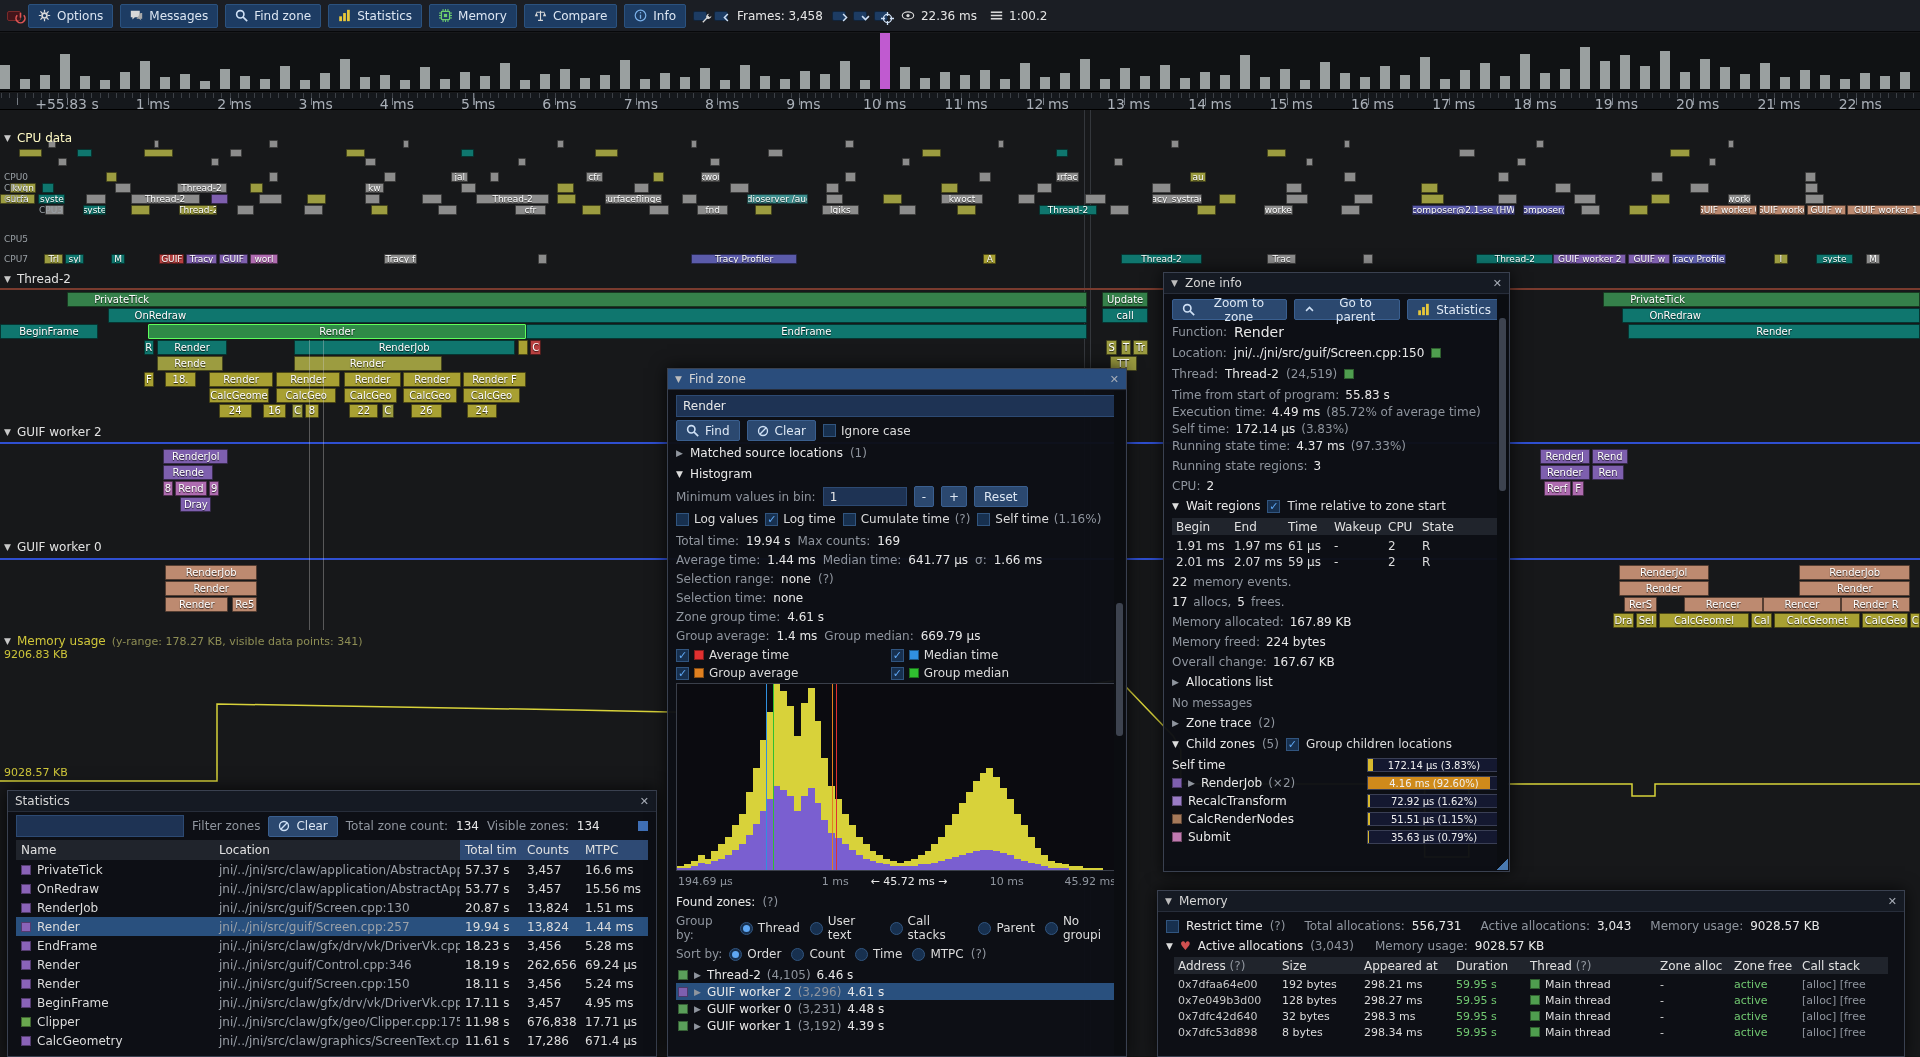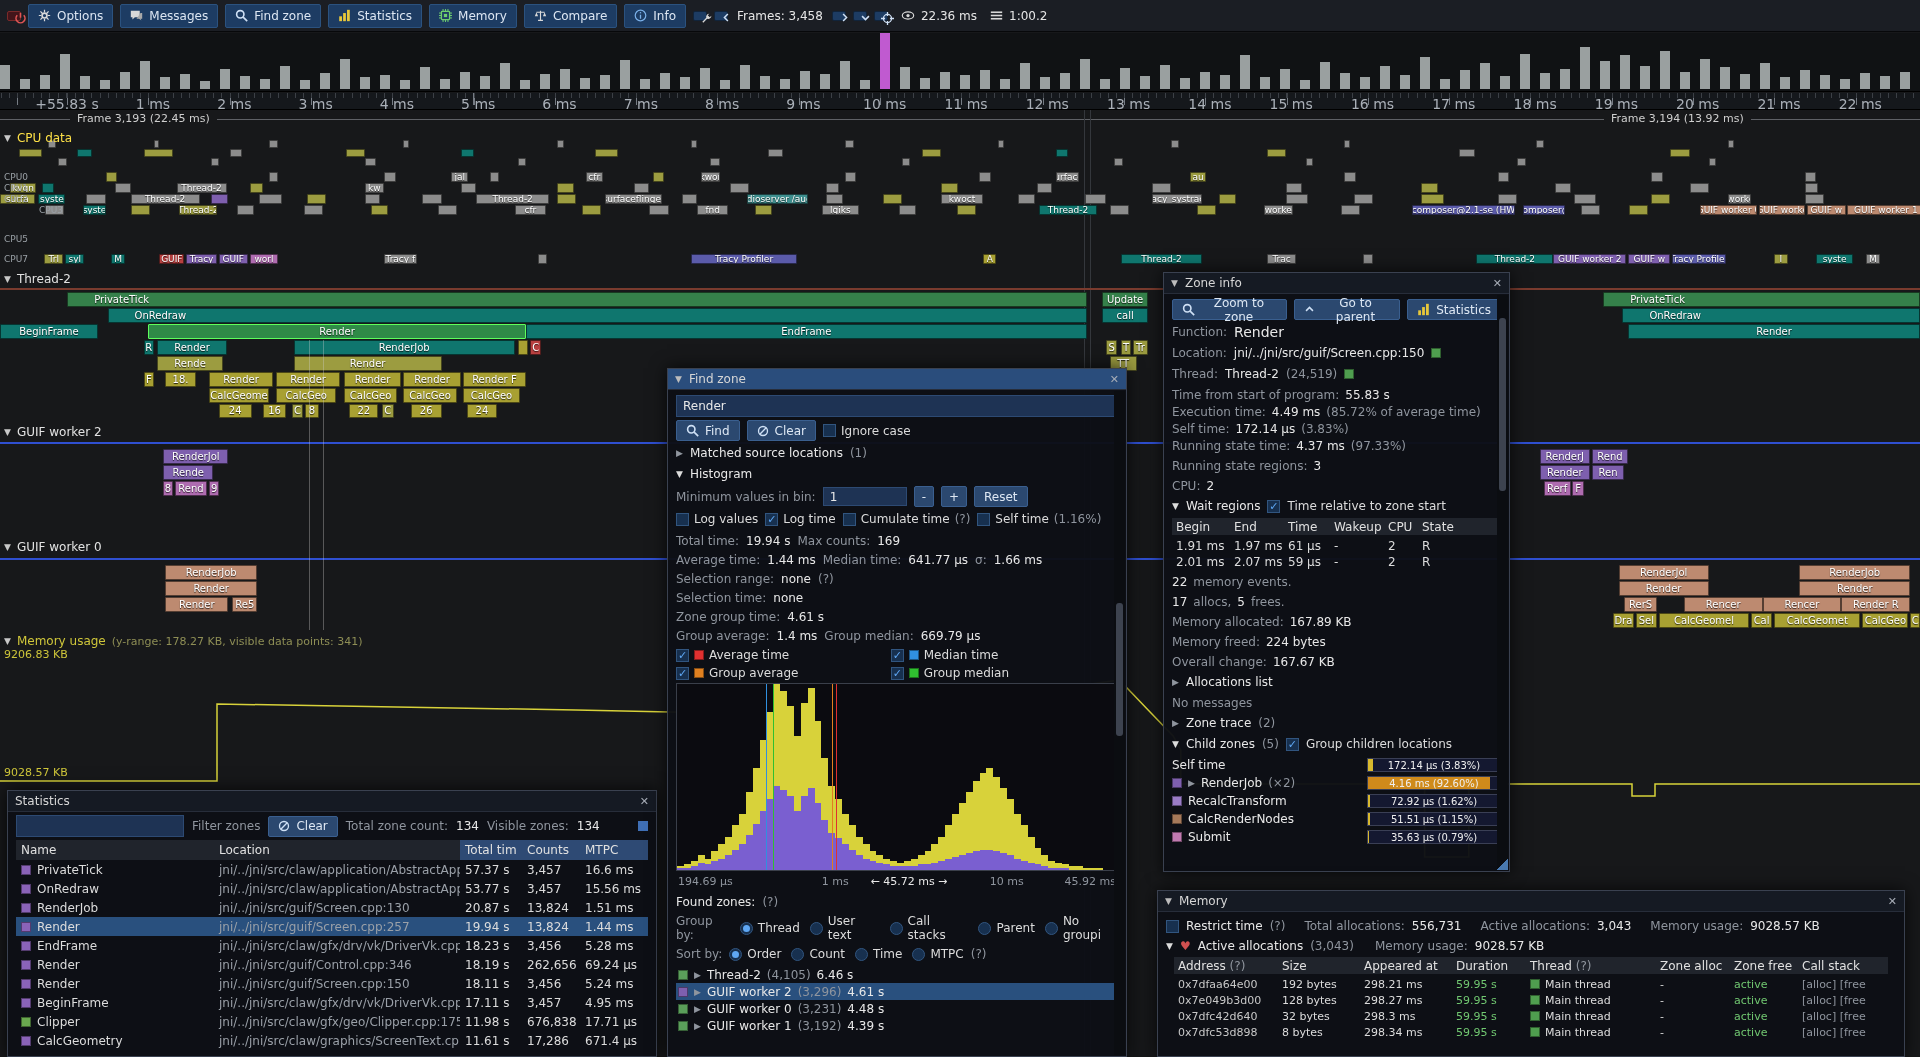--- a/index.html
+++ b/index.html
@@ -22,21 +22,21 @@
 #ruler::before{content:"";position:absolute;inset:0;background-image:repeating-linear-gradient(90deg,#3c4046 0 1px,transparent 1px 8.13px),repeating-linear-gradient(90deg,#767c84 0 1px,transparent 1px 81.3px);background-size:auto 5px,auto 12px;background-position:67px 0,67px 0;background-repeat:repeat-x;}
 .rlabel{position:absolute;top:3px;transform:translateX(-50%);font-size:14px;color:#aab0b8;white-space:nowrap;}
 
 #framebar{position:absolute;left:0;top:111px;width:100%;height:17px;z-index:1;}
 #framebar::before{content:"";position:absolute;left:0;right:0;top:8px;height:1px;background:#5f6166;}
 #framebar .flabel{position:absolute;top:1px;background:#17181a;padding:0 7px;font-size:11px;color:#cfcfcf;white-space:nowrap;}
 
 #timeline{position:absolute;left:0;top:0;width:100%;height:100%;z-index:2;}
 .shead{position:absolute;left:4px;display:flex;gap:6px;align-items:center;font-size:12px;color:#e2e2e2;white-space:nowrap;z-index:3;}
 .shead .caret{font-size:9px;color:#c8c8c8;}
-.shead.cpu .stitle{color:#fde047;}
+.shead.cpu .stitle{color:#fef9c3;}
 .shead.mem .stitle{color:#cfc63a;}
 .snote{color:#8e8e55;font-size:11px;}
 .sline{position:absolute;left:0;width:100%;height:2px;z-index:2;}
 .trow{position:absolute;left:0;width:100%;z-index:2;}
 .rowlabel{position:absolute;left:4px;top:0;font-size:9px;color:#9aa0a6;z-index:3;line-height:10px;}
 .zone{position:absolute;top:0;bottom:0;display:flex;align-items:center;justify-content:center;font-size:10px;color:#fff;text-shadow:0 1px 1px rgba(0,0,0,.8);overflow:hidden;white-space:nowrap;border:1px solid rgba(0,0,0,.55);border-radius:1px;line-height:1;}
 .cpurow .zone{font-size:9px;}
 .zone.al{justify-content:flex-start;padding-left:26px;}
 .zc-g{background:#8c8c8c;} .zc-o{background:#9c9c40;} .zc-n{background:#0f766e;} .zc-d{background:#35804a;}
 .zc-hl{background:#2f8a47;border:1px solid #5dff5d;} .zc-y{background:#a8a032;} .zc-p{background:#7e5fae;}
@@ -357,24 +357,20 @@
       <span class="rlabel" style="left: 1209.9px;">14 ms</span>
       <span class="rlabel" style="left: 1291.2px;">15 ms</span>
       <span class="rlabel" style="left: 1372.5px;">16 ms</span>
       <span class="rlabel" style="left: 1453.8px;">17 ms</span>
       <span class="rlabel" style="left: 1535.1px;">18 ms</span>
       <span class="rlabel" style="left: 1616.4px;">19 ms</span>
       <span class="rlabel" style="left: 1697.7px;">20 ms</span>
       <span class="rlabel" style="left: 1779px;">21 ms</span>
       <span class="rlabel" style="left: 1860.3px;">22 ms</span>
     </div>
-  <div id="framebar">
-    <span class="flabel" style="left:70px">Frame 3,193 (22.45 ms)</span>
-    <span class="flabel" style="left:1604px">Frame 3,194 (13.92 ms)</span>
-  </div>
   <div id="timeline">
       <div class="shead cpu" style="top: 131px;">
         <span class="caret">▼</span>
         <span class="stitle">CPU data</span>
       </div>
       <div class="trow cpurow" style="top: 140px; height: 8px;">
         <div class="zone zc-g" style="left: 2.5%; width: 0.4%;"></div>
         <div class="zone zc-g" style="left: 8%; width: 0.3%;"></div>
         <div class="zone zc-g" style="left: 14%; width: 0.5%;"></div>
         <div class="zone zc-g" style="left: 21%; width: 0.3%;"></div>
@@ -622,20 +618,23 @@
         <div class="zone zc-p" style="left: 8.5%; width: 2.6%;">Rende</div>
         <div class="zone zc-p" style="left: 80.2%; width: 2.6%;">Render</div>
         <div class="zone zc-p" style="left: 82.9%; width: 1.7%;">Ren</div>
       </div>
       <div class="trow" style="top: 481px; height: 15px;">
         <div class="zone zc-m" style="left: 8.5%; width: 0.5%;">8</div>
         <div class="zone zc-m" style="left: 9.1%; width: 1.7%;">Rend</div>
         <div class="zone zc-m" style="left: 10.9%; width: 0.5%;">9</div>
         <div class="zone zc-m" style="left: 80.4%; width: 1.4%;">Rerf</div>
         <div class="zone zc-m" style="left: 81.9%; width: 0.6%;">F</div>
+      </div>
+      <div class="trow" style="top: 497px; height: 15px;">
+        <div class="zone zc-p" style="left: 9.4%; width: 1.6%;">Dray</div>
       </div>
       <div class="shead" style="top: 540px;">
         <span class="caret">▼</span>
         <span class="stitle">GUIF worker 0</span>
       </div>
       <div class="sline" style="top: 558px; background: rgb(47, 79, 208);"></div>
       <div class="trow" style="top: 565px; height: 15px;">
         <div class="zone zc-s" style="left: 8.6%; width: 4.8%;">RenderJob</div>
         <div class="zone zc-s" style="left: 84.3%; width: 4.7%;">RenderJol</div>
         <div class="zone zc-s" style="left: 93.7%; width: 5.8%;">RenderJob</div>

